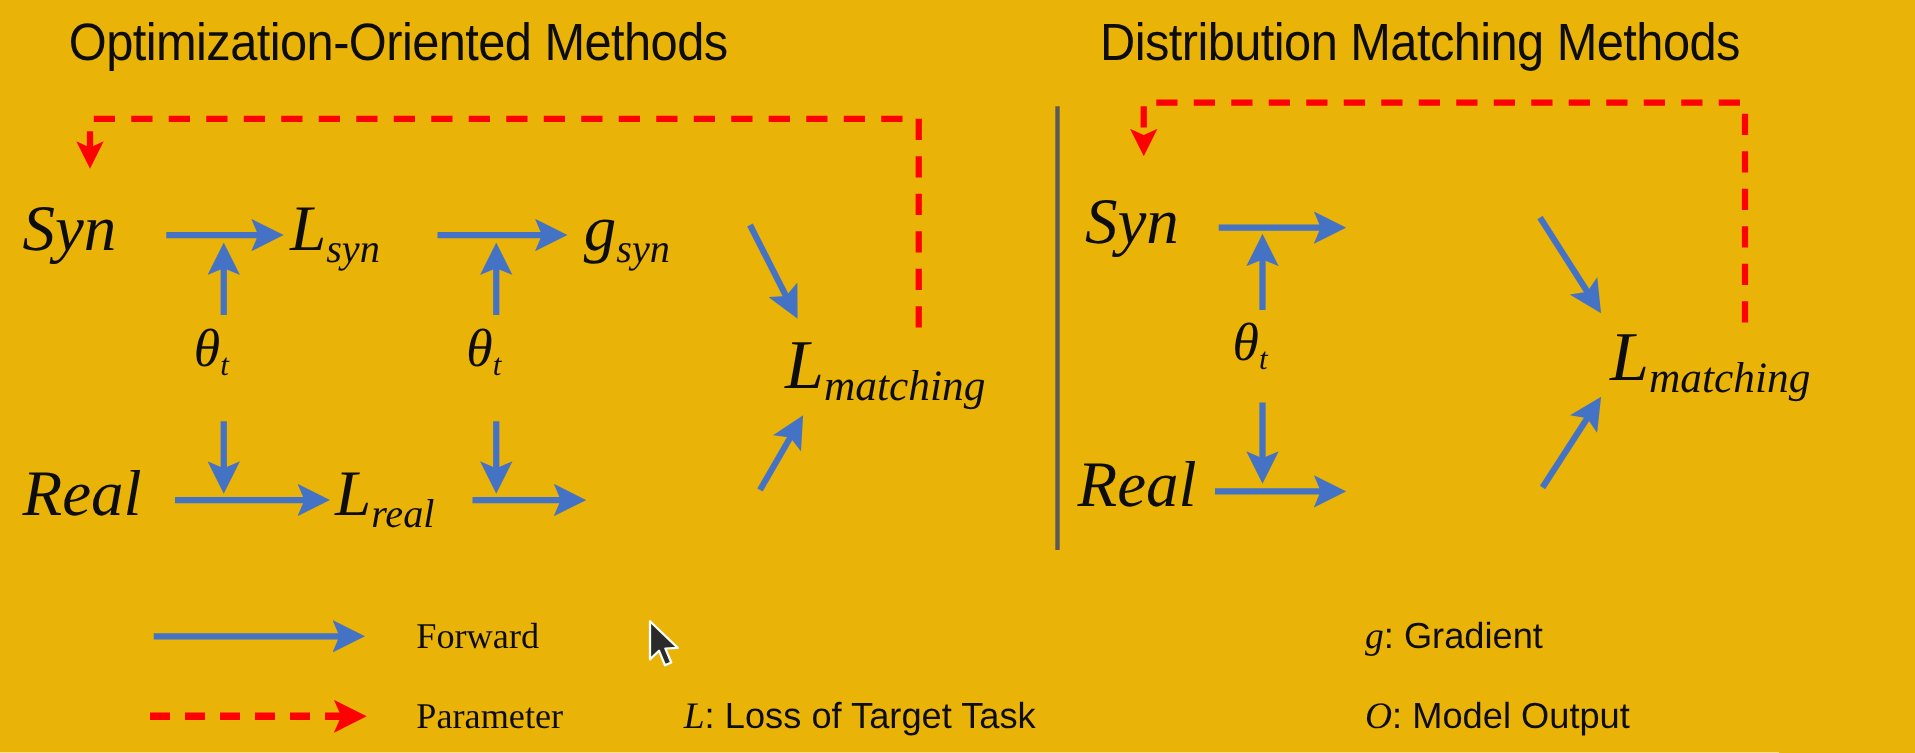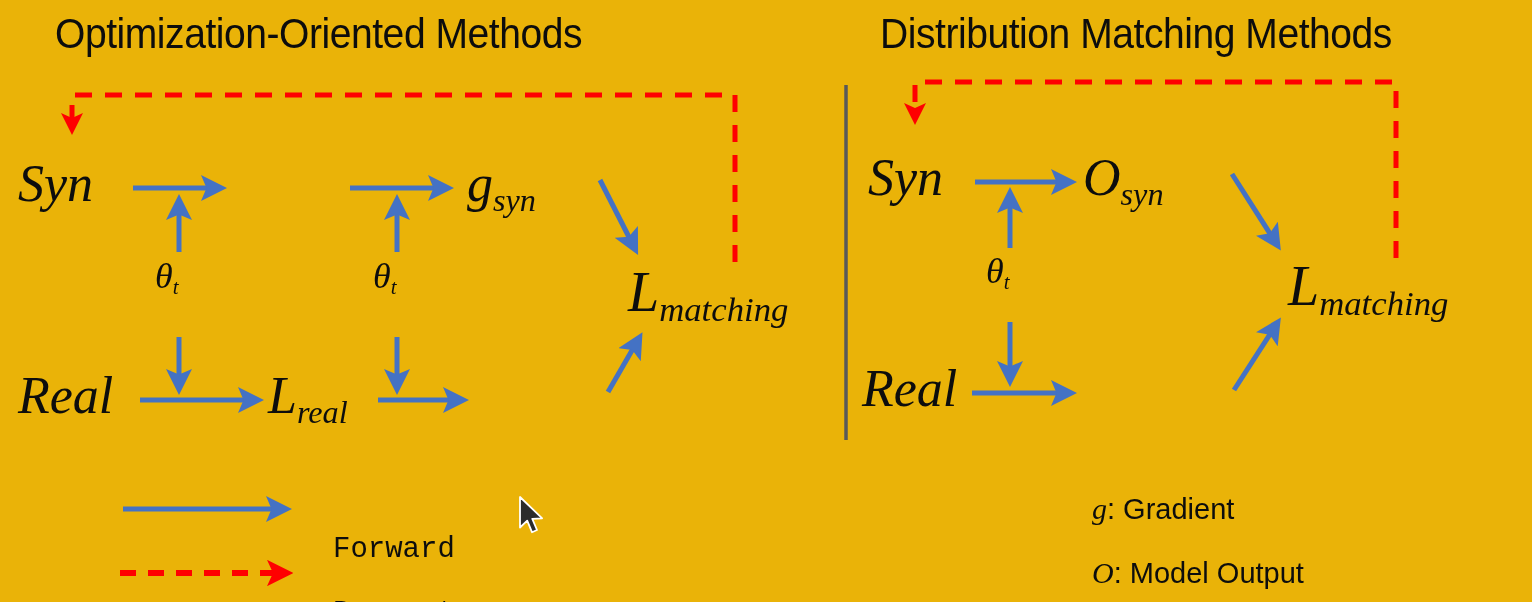--- a/index.html
+++ b/index.html
@@ -38,21 +38,21 @@
     color: #0d0d0d;
     white-space: nowrap;
     line-height: 1;
   }
   .math-node { font-size: 52px; font-style: italic; }
   .math-node .sub {
     font-size: 0.62em;
     vertical-align: -0.30em;
     letter-spacing: 0px;
   }
-  .math-theta { font-size: 36px; }
+  .math-theta { font-size: 43px; }
   .math-theta .sub {
     font-size: 0.58em;
     vertical-align: -0.28em;
   }
   .math-matching { font-size: 56px; }
   .math-matching .sub {
     font-size: 0.62em;
     vertical-align: -0.28em;
   }
 
@@ -60,25 +60,24 @@
   #arrows {
     position: absolute;
     left: 0; top: 0;
     width: 1532px;
     height: 602px;
     pointer-events: none;
   }
 
   
   .legend-label {
-    font-family: Liberation Mono, monospace;
+    font-family: Liberation Serif, serif;
     font-size: 29px;
     color: #0d0d0d;
     white-space: nowrap;
-    margin-top: 40px;
   }
   .legend-def {
     font-family: "Liberation Sans", sans-serif;
     font-size: 29px;
     color: #0d0d0d;
     white-space: nowrap;
   }
   .legend-def .sym {
     font-family: "Liberation Serif", "DejaVu Serif", serif;
     font-style: italic;
@@ -144,20 +143,23 @@
   </svg>
 
   <div class="abs panel-title" style="left:55px; top:10px;">Optimization-Oriented Methods</div>
 
   <div class="abs panel-title" style="left:880px; top:10px;">Distribution Matching Methods</div>
 
   <div class="abs math math-node" style="left:18px; top:158px;">
     <span>Syn</span>
   </div>
 
+  <div class="abs math math-node" style="left:232px; top:158px;">
+    <span>L</span><span class="sub">syn</span>
+  </div>
 
   <div class="abs math math-node" style="left:467px; top:158px;">
     <span>g</span><span class="sub">syn</span>
   </div>
 
   <div class="abs math math-node" style="left:18px; top:370px;">
     <span>Real</span>
   </div>
 
   <div class="abs math math-node" style="left:268px; top:370px;">
@@ -174,42 +176,42 @@
   </div>
 
   <div class="abs math math-matching" style="left:628px; top:264px;">
     <span>L</span><span class="sub">matching</span>
   </div>
 
   <div class="abs math math-node" style="left:868px; top:152px;">
     <span>Syn</span>
   </div>
 
-  <div class="abs math math-node" style="left:1083px; top:152px;">
-    <span>O</span><span class="sub">syn</span>
-  </div>
 
   <div class="abs math math-node" style="left:862px; top:363px;">
     <span>Real</span>
   </div>
 
 
   <div class="abs math math-theta" style="left:986px; top:253px;">
     <span>θ</span><span class="sub">t</span>
   </div>
 
   <div class="abs math math-matching" style="left:1288px; top:258px;">
     <span>L</span><span class="sub">matching</span>
   </div>
 
   <div class="abs legend-label" style="left:333px; top:493px;">Forward</div>
 
   <div class="abs legend-label" style="left:333px; top:557px;">Parameter</div>
 
 
+  <div class="abs legend-def" style="left:547px; top:556px;">
+    <span class="sym"><span>L</span></span><span>: Loss of Target Task</span>
+  </div>
 
   <div class="abs legend-def" style="left:1092px; top:492px;">
     <span class="sym"><span>g</span></span><span>: Gradient</span>
   </div>
 
   <div class="abs legend-def" style="left:1092px; top:556px;">
     <span class="sym"><span>O</span></span><span>: Model Output</span>
   </div>
 
   <svg class="abs cursor" id="mouse-cursor" width="30" height="44" viewBox="0 0 30 44" style="left: 518px; top: 496px;">

